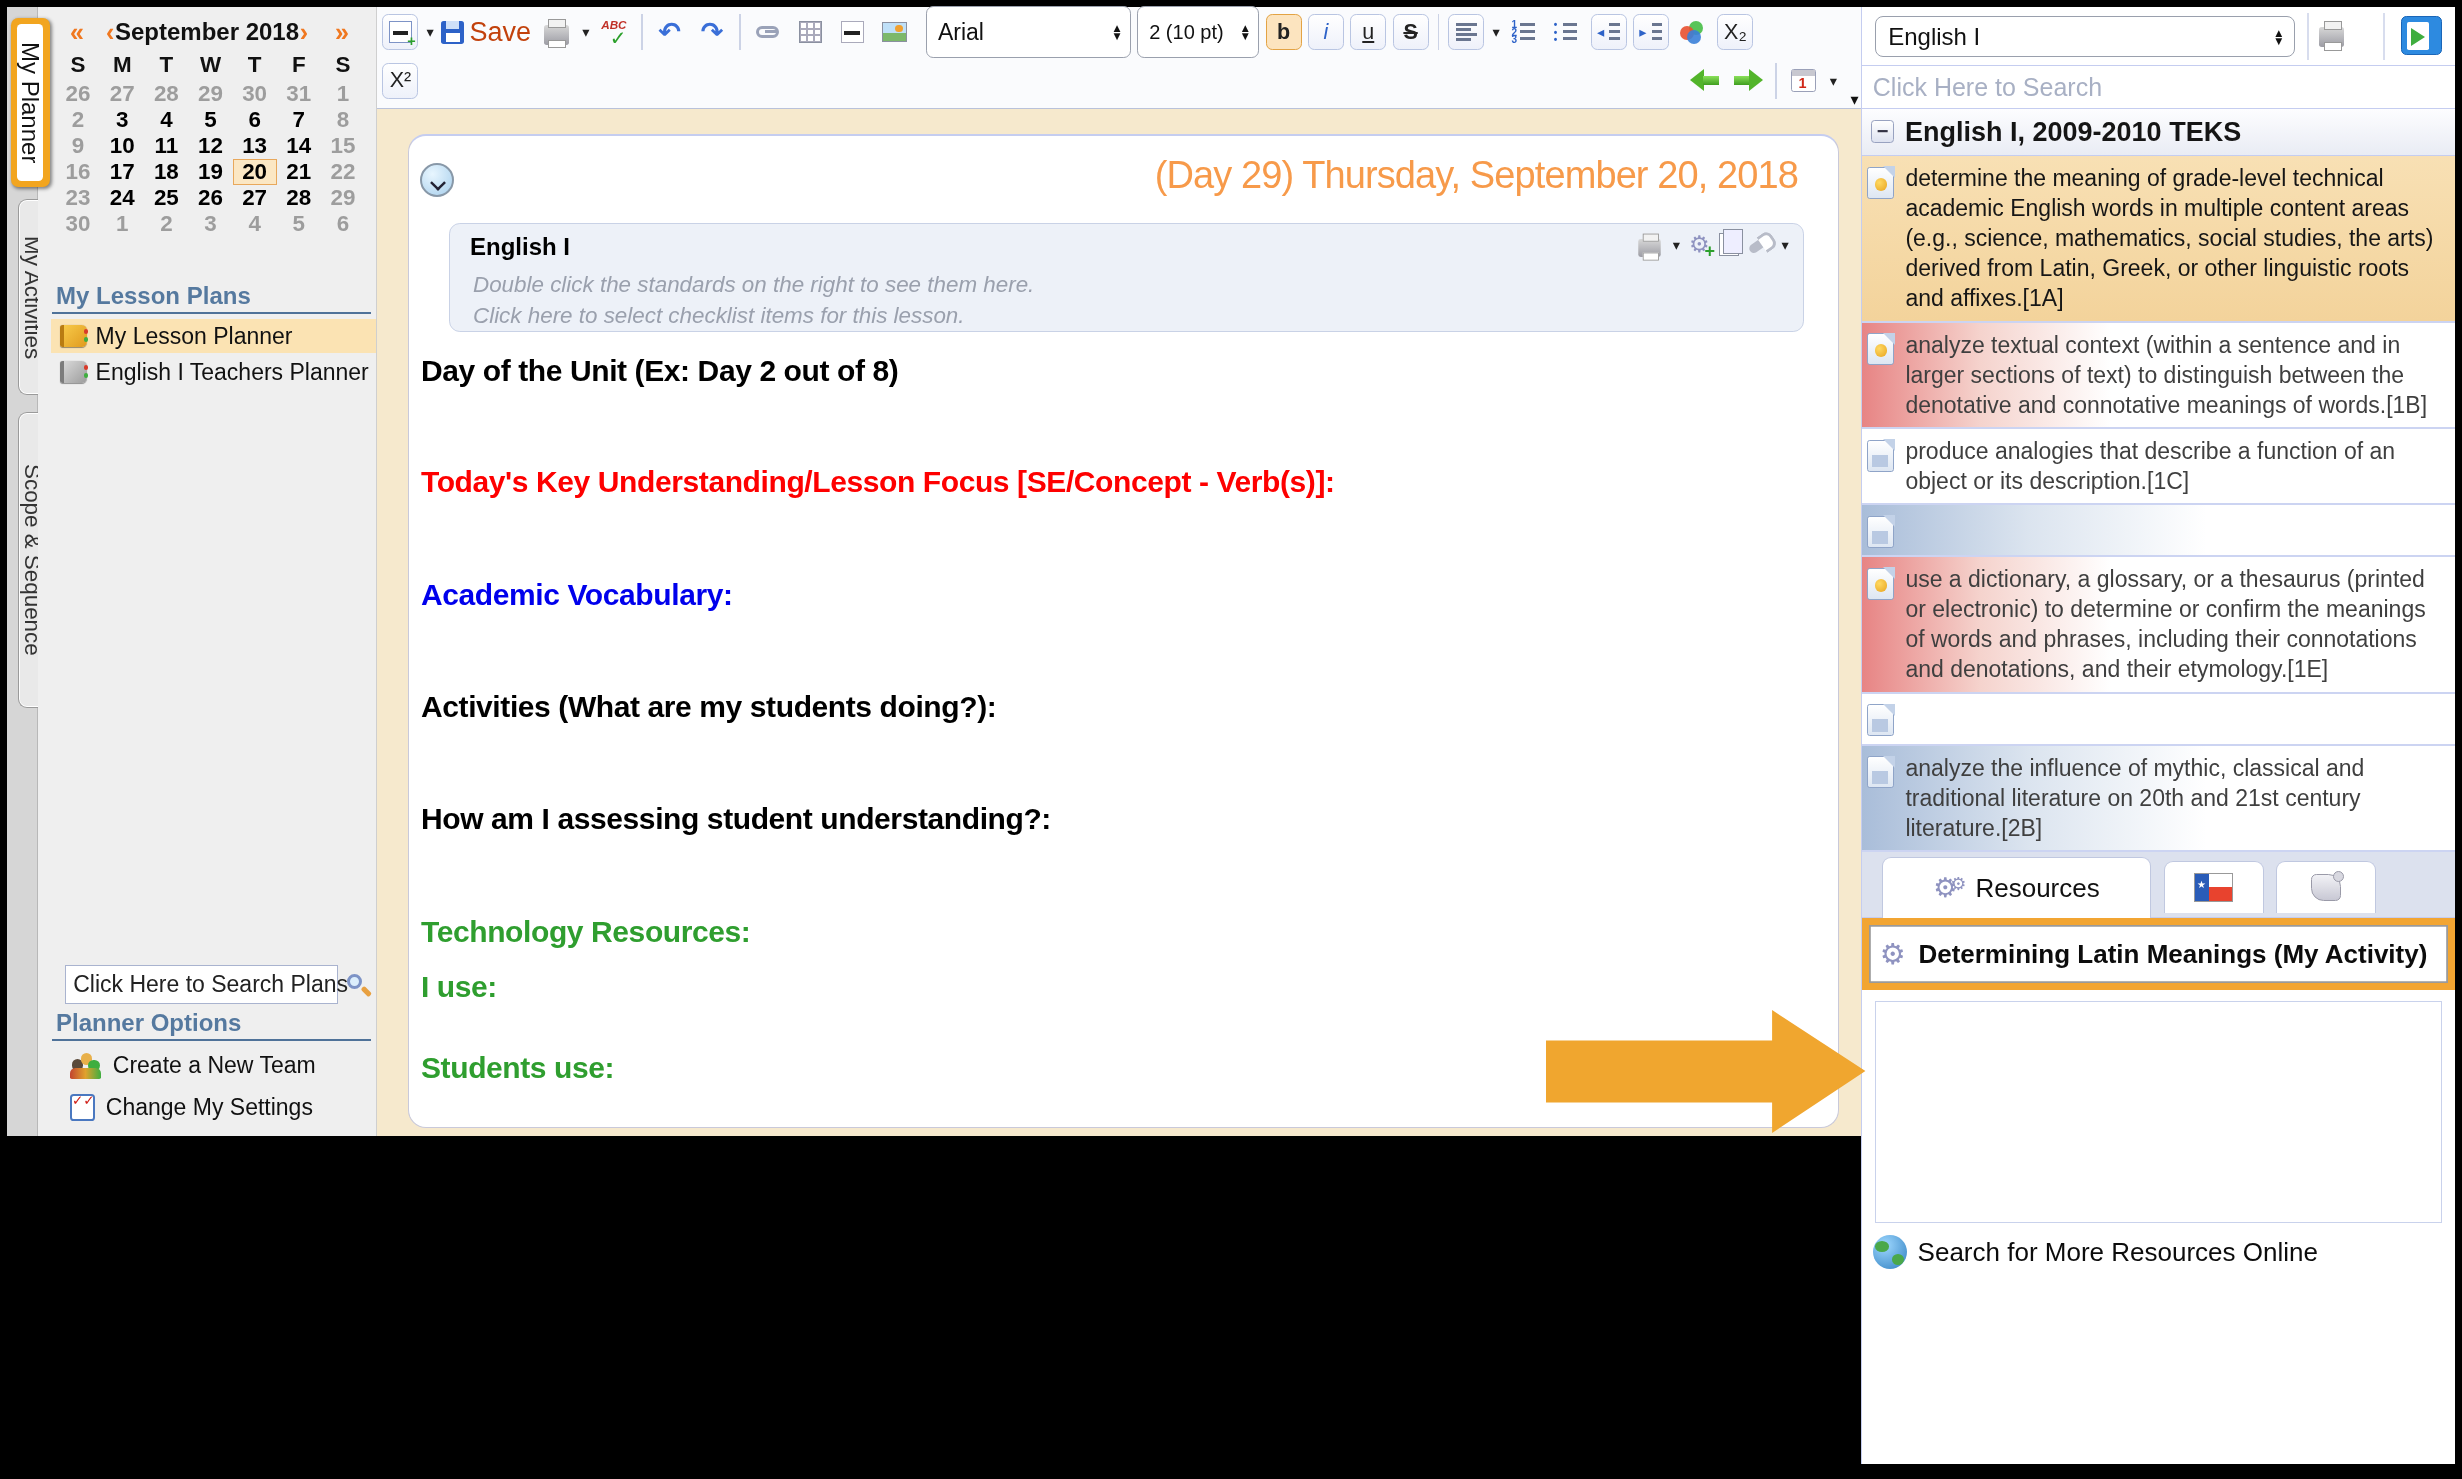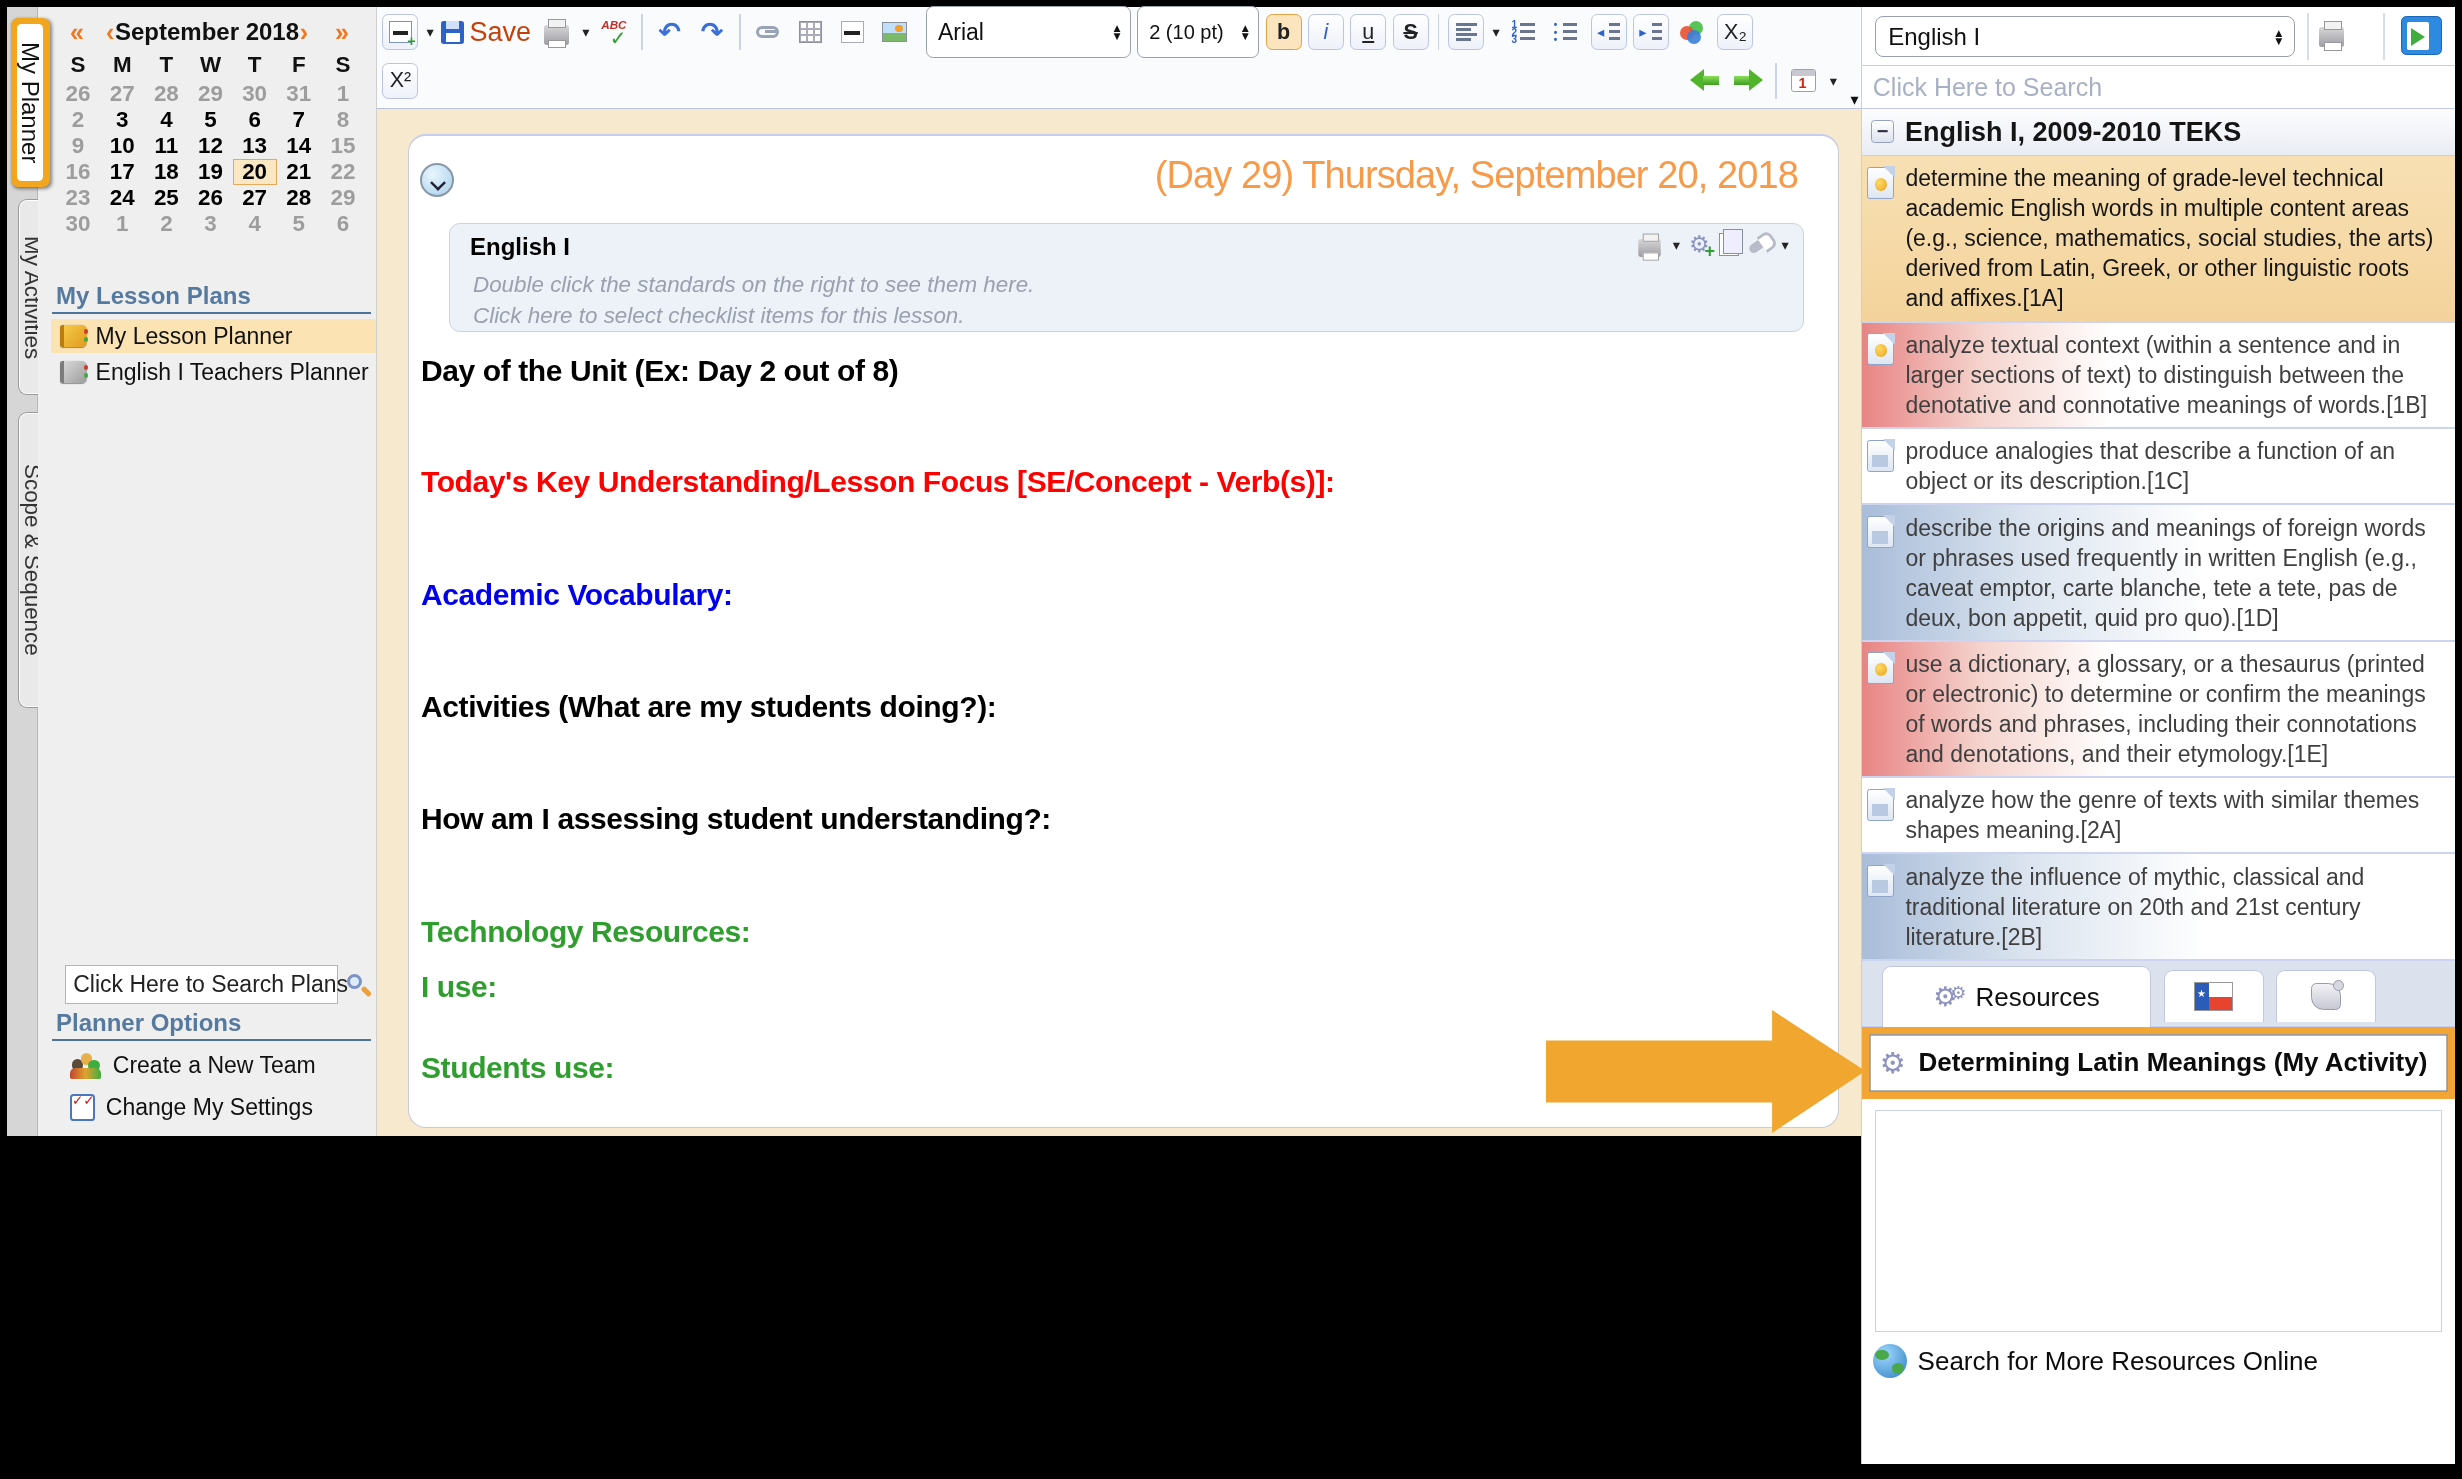--- a/index.html
+++ b/index.html
@@ -527,33 +527,31 @@
         <div class="std-row bg-white icon-plain">
           <div class="std-icon">
             <div class="doc"></div>
           </div>
           <div class="std-text">produce analogies that describe a function of an object or its description.[1C]</div>
         </div>
         <div class="std-row bg-blue icon-plain">
           <div class="std-icon">
             <div class="doc"></div>
           </div>
-          <div class="std-text">describe the origins and meanings of foreign words or phrases used frequently in written English (e.g., caveat emptor, carte blanche, tete a tete, pas de deux, bon appetit, quid pro quo).[1D]</div>
         </div>
         <div class="std-row bg-red icon-dot">
           <div class="std-icon">
             <div class="doc"></div>
           </div>
           <div class="std-text">use a dictionary, a glossary, or a thesaurus (printed or electronic) to determine or confirm the meanings of words and phrases, including their connotations and denotations, and their etymology.[1E]</div>
         </div>
         <div class="std-row bg-white icon-plain">
           <div class="std-icon">
             <div class="doc"></div>
           </div>
-          <div class="std-text">analyze how the genre of texts with similar themes shapes meaning.[2A]</div>
         </div>
         <div class="std-row bg-blue icon-plain">
           <div class="std-icon">
             <div class="doc"></div>
           </div>
           <div class="std-text">analyze the influence of mythic, classical and traditional literature on 20th and 21st century literature.[2B]</div>
         </div>
       </div>
 
     <div class="rp-tabs">

